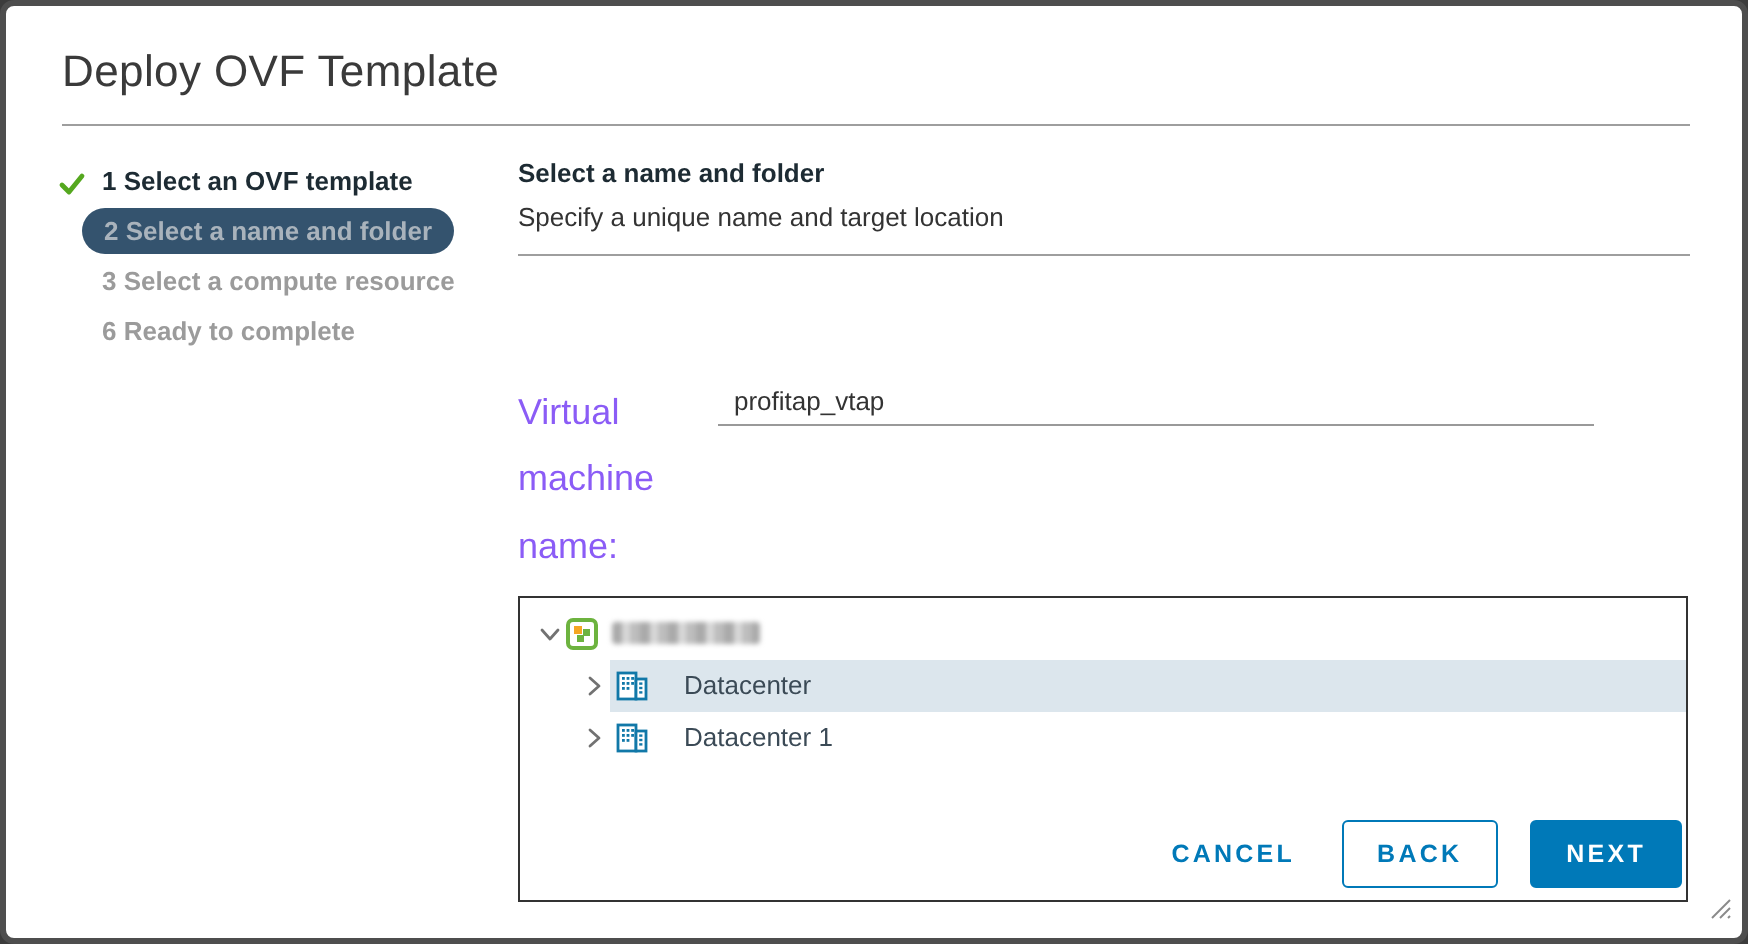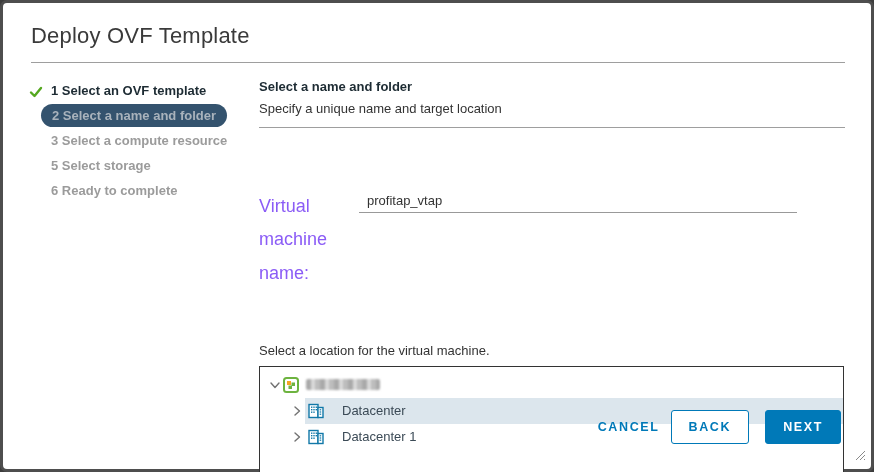--- a/index.html
+++ b/index.html
@@ -82,21 +82,21 @@
     filter:blur(1.3px);
     border-radius:2px;
   }
   
   .footer{position:absolute;right:30px;bottom:25px;display:flex;align-items:center;}
   .btn{
     font-family:"Liberation Sans",sans-serif;
     font-size:12.5px;font-weight:700;letter-spacing:.13em;
     cursor:pointer;
   }
-  .btn-link{background:none;border:0;color:#0079b8;margin-right:11px;padding:0;}
+  .btn-link{background:none;border:0;color:#0079b8;margin-right:23px;padding:0;}
   .btn-outline{background:#fff;border:1px solid #0079b8;color:#0079b8;border-radius:3px;padding:9px 17px;margin-right:16px;}
   .btn-solid{background:#0079b8;border:1px solid #0079b8;color:#fff;border-radius:3px;padding:9px 17px;}
   .resize-grip{position:absolute;right:5px;bottom:4px;cursor:nwse-resize;}
 </style>
 </head>
 <body>
 
 <div class="dialog">
 
   <div class="dlg-title">Deploy OVF Template</div>
@@ -116,40 +116,35 @@
       </div>
       <div class="step active">
         <span>2</span>
         <span>Select a name and folder</span>
       </div>
       <div class="step">
         <span>3</span>
         <span>Select a compute resource</span>
       </div>
       <div class="step">
-        <span>5</span>
-        <span>Select storage</span>
-      </div>
-      <div class="step">
         <span>6</span>
         <span>Ready to complete</span>
       </div>
     </div>
 
     <div class="main">
       <p class="panel-heading">Select a name and folder</p>
       <p class="panel-sub">Specify a unique name and target location</p>
       <hr class="sub-rule">
 
       <div class="vm-row">
         <div class="vm-label">Virtual machine name:</div>
         <input class="vm-input" type="text" value="profitap_vtap" style="">
       </div>
 
-      <div class="location-label">Select a location for the virtual machine.</div>
 
       <div class="tree">
 
         <div class="tree-row root">
           <span class="chev">
             <svg width="12" height="12" viewBox="0 0 12 12">
                 <polyline points="2,4 6,8.5 10,4" fill="none" stroke="#727272" stroke-width="1.4" stroke-linecap="round" stroke-linejoin="round"></polyline>
               </svg>
           </span>
           <span class="node-icon">

